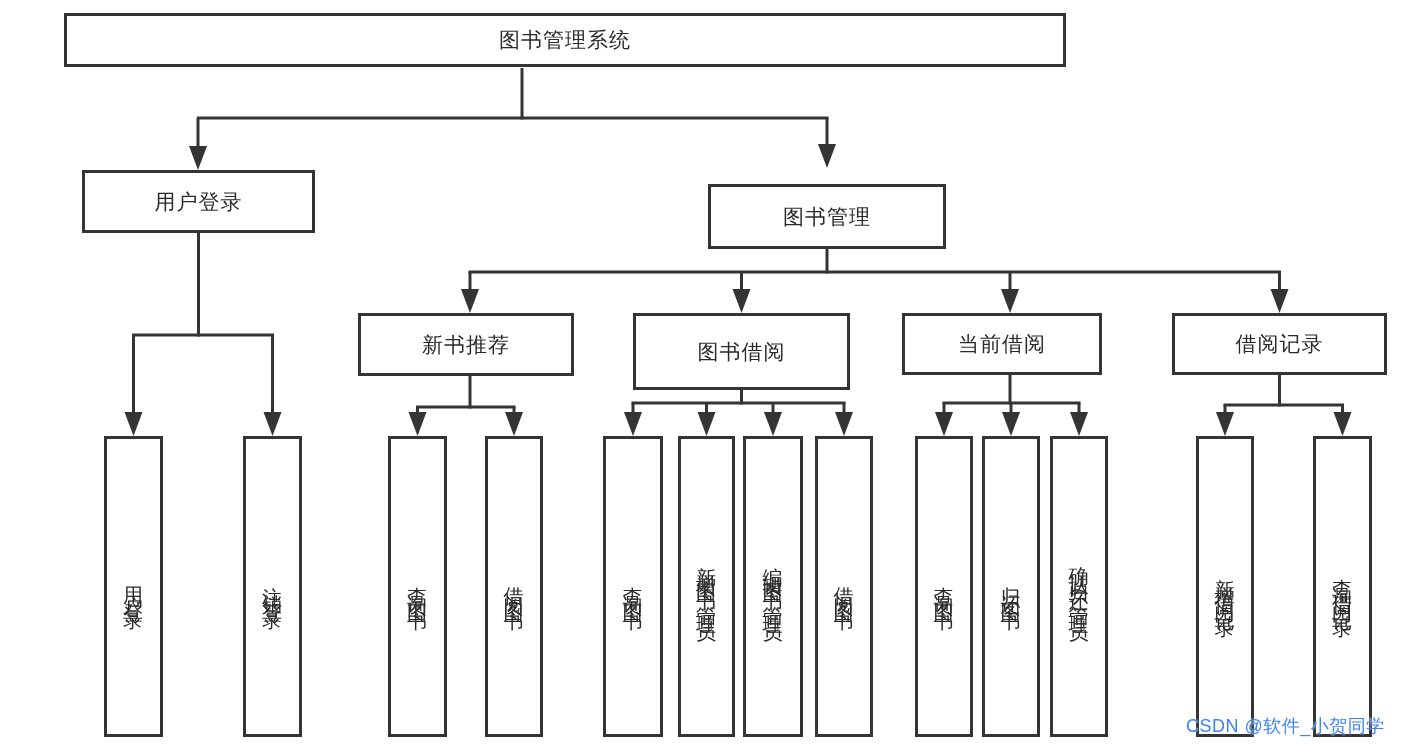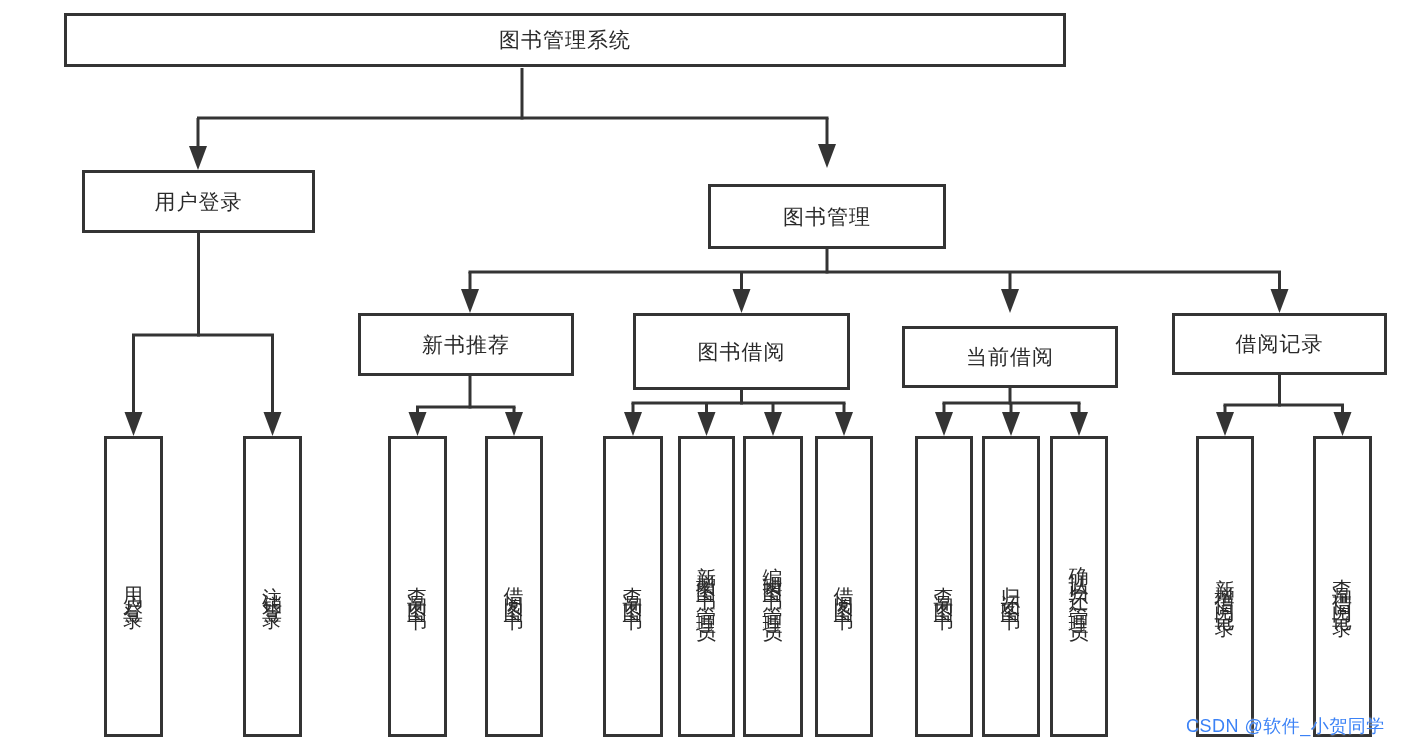--- a/index.html
+++ b/index.html
@@ -148,21 +148,21 @@
   <div class="node" style="left:708px;top:184px;width:238px;height:65px;">
     <span class="hlabel">图书管理</span>
   </div>
 
   <div class="node" style="left:358px;top:313px;width:216px;height:63px;">
     <span class="hlabel">新书推荐</span>
   </div>
   <div class="node" style="left:633px;top:313px;width:217px;height:77px;">
     <span class="hlabel">图书借阅</span>
   </div>
-  <div class="node" style="left:902px;top:313px;width:216px;height:62px;margin-top:13px;">
+  <div class="node" style="left:902px;top:313px;width:200px;height:62px;">
     <span class="hlabel">当前借阅</span>
   </div>
   <div class="node" style="left:1172px;top:313px;width:215px;height:62px;">
     <span class="hlabel">借阅记录</span>
   </div>
 
   <div class="vleaf" style="left:104px;top:436px;width:59px;height:301px;">
     <span class="vtext">用户登录</span>
   </div>
   <div class="vleaf" style="left:243px;top:436px;width:59px;height:301px;">

